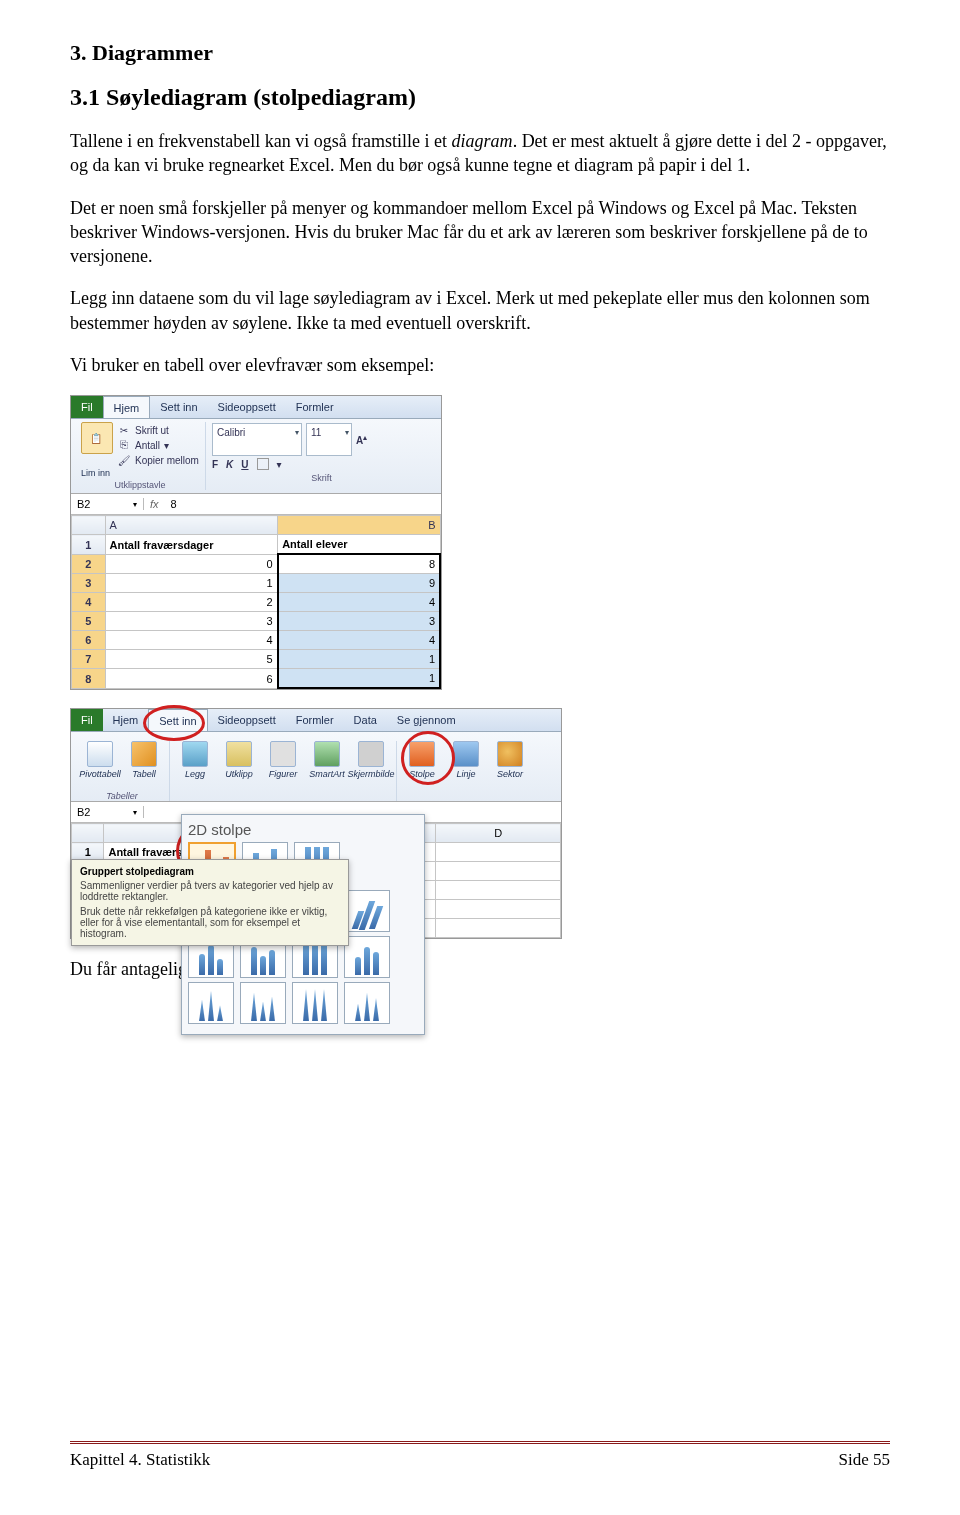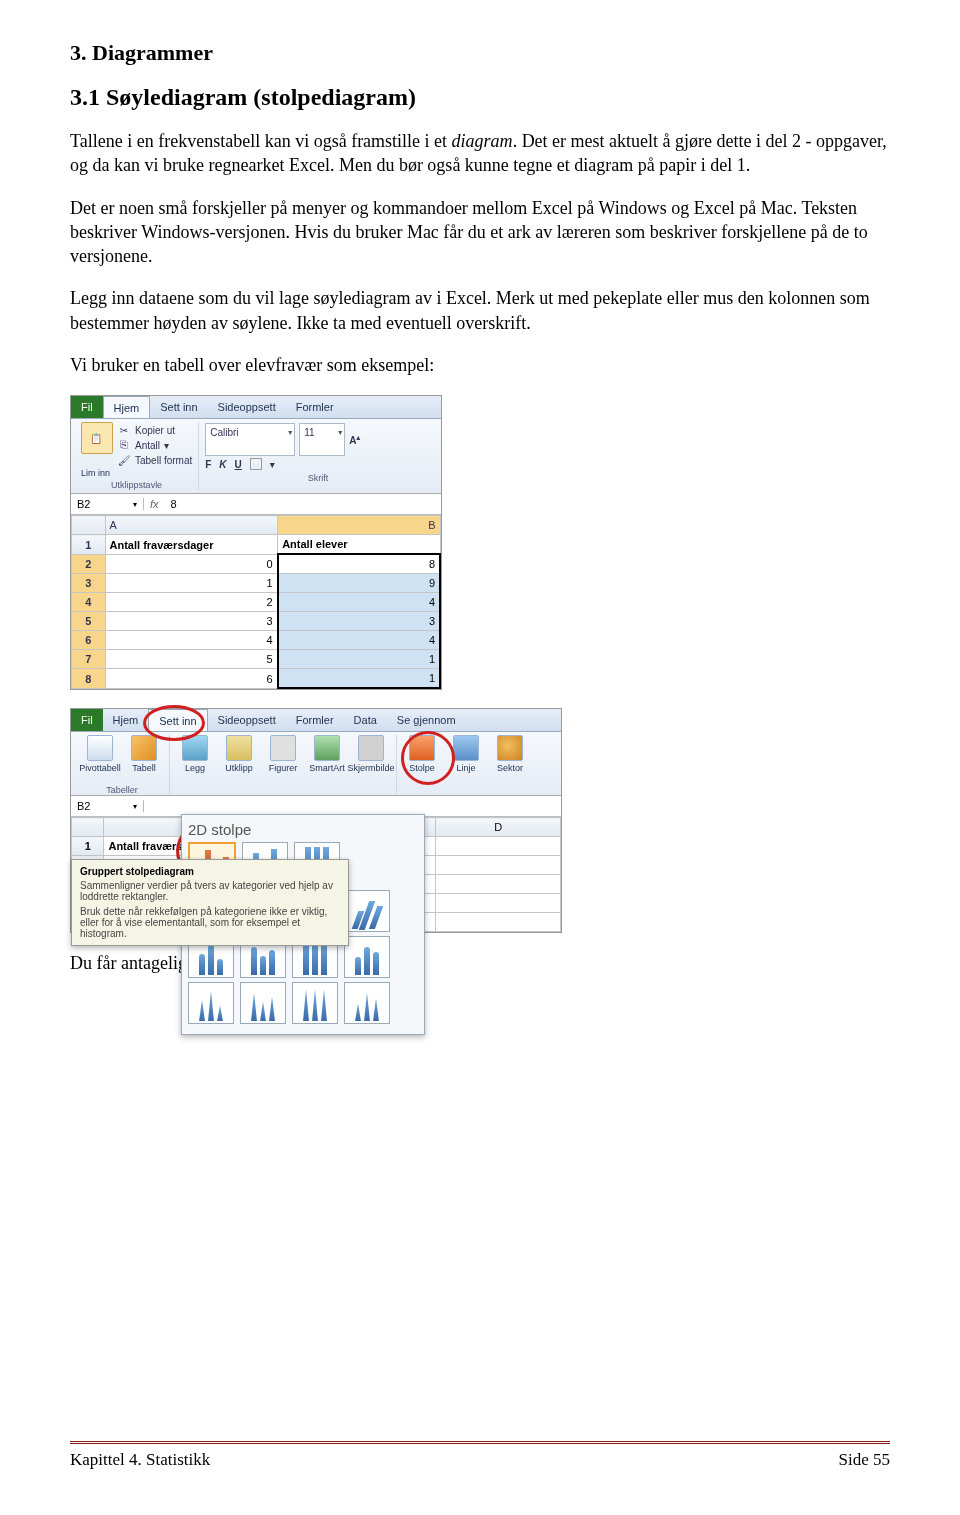--- a/index.html
+++ b/index.html
@@ -159,22 +159,23 @@
   .red-circle {
     position: absolute;
     border: 3px solid #d02020;
     border-radius: 50%;
     pointer-events: none;
   }
   .ribbon2-body {
     background: linear-gradient(#f5f8fc,#e5ecf5);
     border-bottom: 1px solid #aaa;
     display: flex;
-    padding: 3px 4px 0 4px;
+    padding: 9px 4px 0 4px;
     height: 60px;
+    font-style: italic;
   }
   .rb2-group {
     display: flex;
     flex-direction: column;
     border-right: 1px solid #cdd9e8;
     padding: 0 6px;
   }
   .rb2-group:last-child { border-right: none; }
   .rb2-icons { display: flex; gap: 6px; flex: 1; align-items: flex-start; }
   .rb2-item {
@@ -328,26 +329,26 @@
       <div class="tab">Sideoppsett</div>
       <div class="tab">Formler</div>
     </div>
     <div class="ribbon-body">
       <div class="rb-group">
         <div style="display:flex;">
           <div class="clipboard-big">📋</div>
           <div>
             <div class="rb-row">
                 <span class="icon-box">✂</span>
-                <span>Kopier ut</span>
+                <span>Skrift ut</span>
               </div>
             <div class="rb-row"><span class="icon-box">⎘</span><span>Antall</span> ▾</div>
             <div class="rb-row">
                 <span class="icon-box">🖌</span>
-                <span>Tabell format</span>
+                <span>Kopier mellom</span>
               </div>
           </div>
         </div>
         <div style="font-size:9px;color:#235;text-align:left;">Lim inn</div>
         <div class="rb-label">Utklippstavle</div>
       </div>
       <div class="rb-group" style="flex:1;">
         <div class="rb-row">
           <span class="combo" style="width:70px;">Calibri</span>
           <span class="combo" style="width:26px;">11</span>

